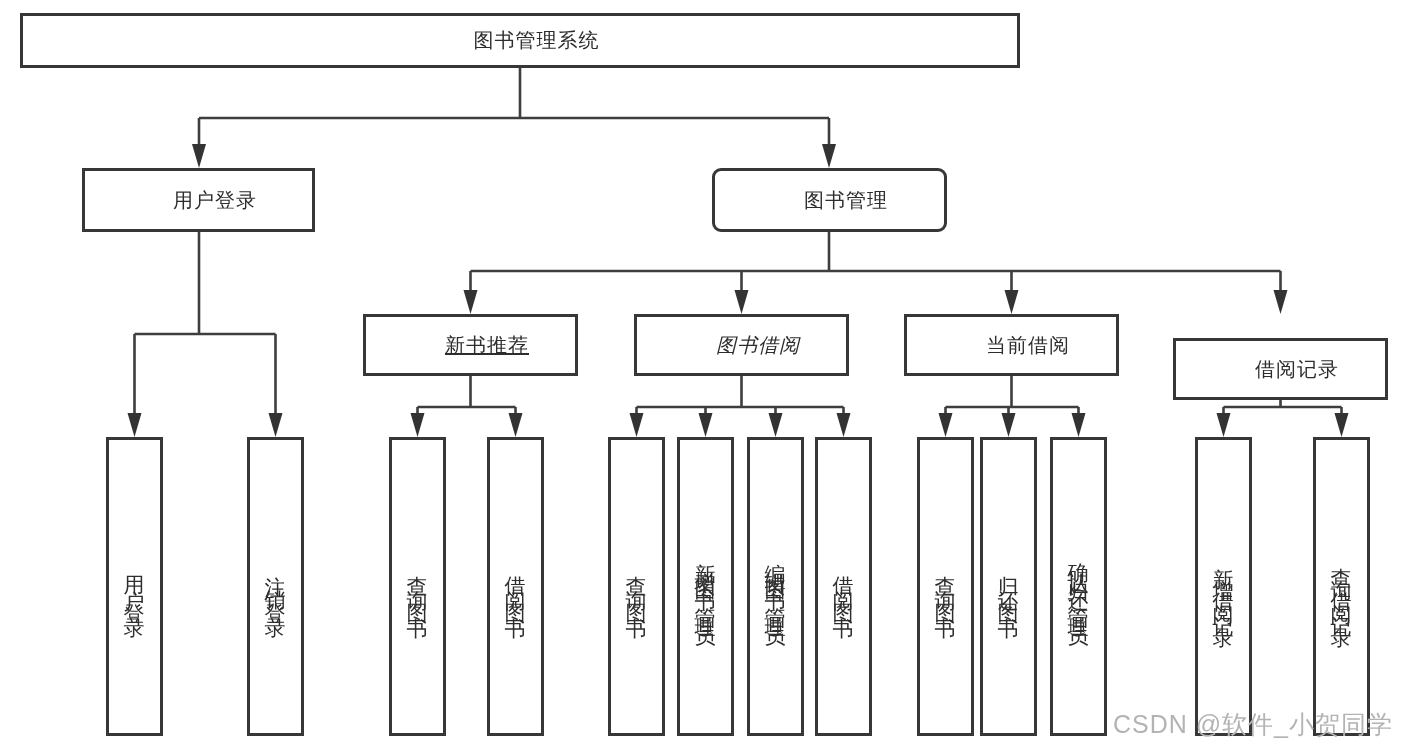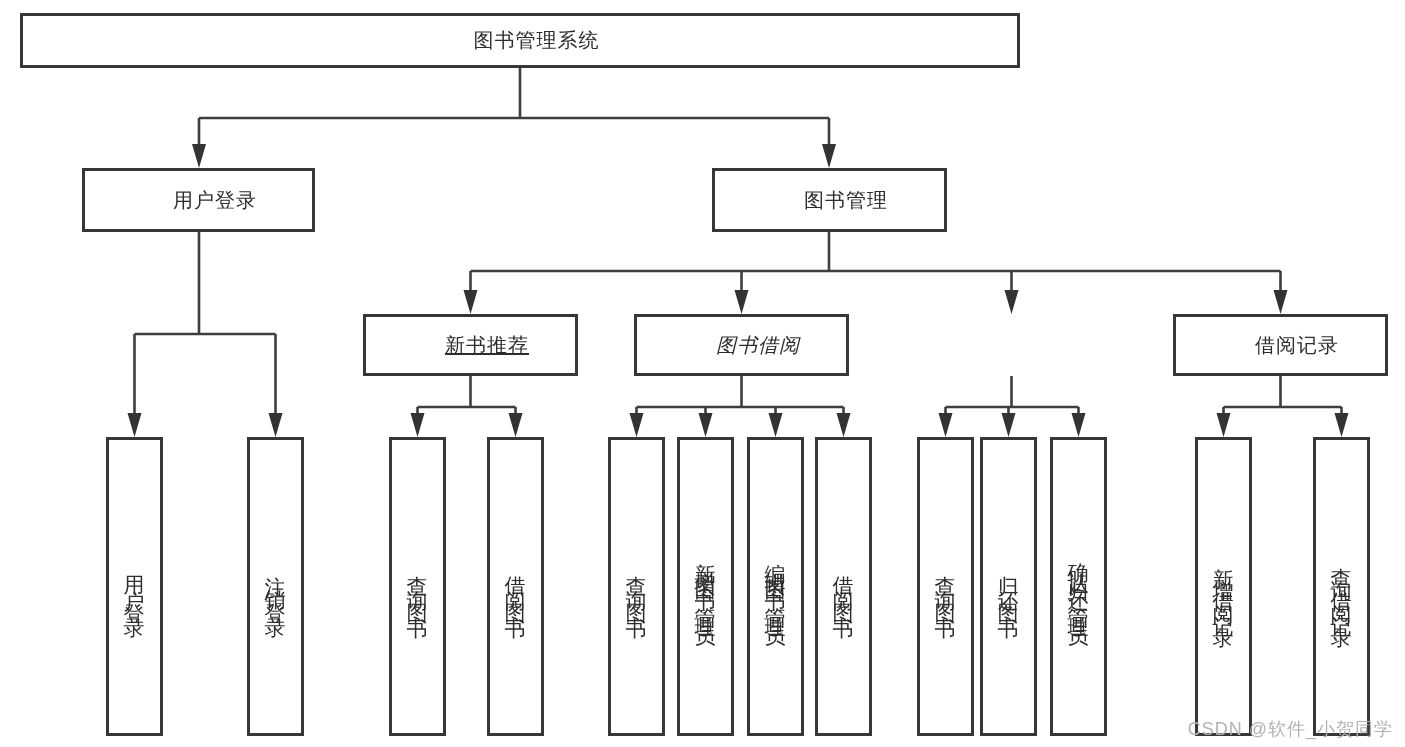--- a/index.html
+++ b/index.html
@@ -22,21 +22,21 @@
     display:flex;align-items:center;justify-content:center;
   }
   .vlabel{
     writing-mode:vertical-rl;text-orientation:mixed;
     font-size:21px;line-height:1;color:#2d2d2d;white-space:nowrap;
   }
   .ls14 .vlabel{letter-spacing:14px;}
   .ls12 .vlabel{letter-spacing:12px;}
   .ls9  .vlabel{letter-spacing:9px;}
   .watermark{
-    position:absolute;right:12px;bottom:6px;font-size:18px;color:#b3b3b3;
+    position:absolute;right:12px;bottom:6px;font-size:25px;color:#b3b3b3;
     letter-spacing:1px;white-space:nowrap;
   }
 </style>
 </head>
 <body>
 
 <div class="canvas">
 
   <svg class="connectors" viewBox="0 0 1405 747" xmlns="http://www.w3.org/2000/svg">
     <g stroke="#3e3e3e" stroke-width="2.6" fill="none">
@@ -85,31 +85,34 @@
     </g>
   </svg>
 
   <div class="node node-root">
     <span class="hlabel">图书管理系统</span>
   </div>
 
   <div class="node node-l2" style="left:82px;width:233px;">
     <span class="hlabel">用户登录</span>
   </div>
-  <div class="node node-l2" style="left:712px;width:235px;">
+  <div class="node node-l2" style="left:712px;width:235px;border-radius:9px;">
     <span class="hlabel">图书管理</span>
   </div>
 
   <div class="node node-l3" style="left:363px;text-decoration:underline;">
     <span class="hlabel">新书推荐</span>
   </div>
   <div class="node node-l3" style="left:634px;font-style:italic;">
     <span class="hlabel">图书借阅</span>
   </div>
-  <div class="node node-l3" style="left:1173px;">
+  <div class="node node-l3" style="left:904px;">
+    <span class="hlabel">当前借阅</span>
+  </div>
+  <div class="node node-l3" style="left:1173px;margin-top:24px;">
     <span class="hlabel">借阅记录</span>
   </div>
 
   <div class="leaf ls14" style="left:106px;">
     <span class="vlabel">用户登录</span>
   </div>
   <div class="leaf ls14" style="left:247px;">
     <span class="vlabel">注销登录</span>
   </div>
 

